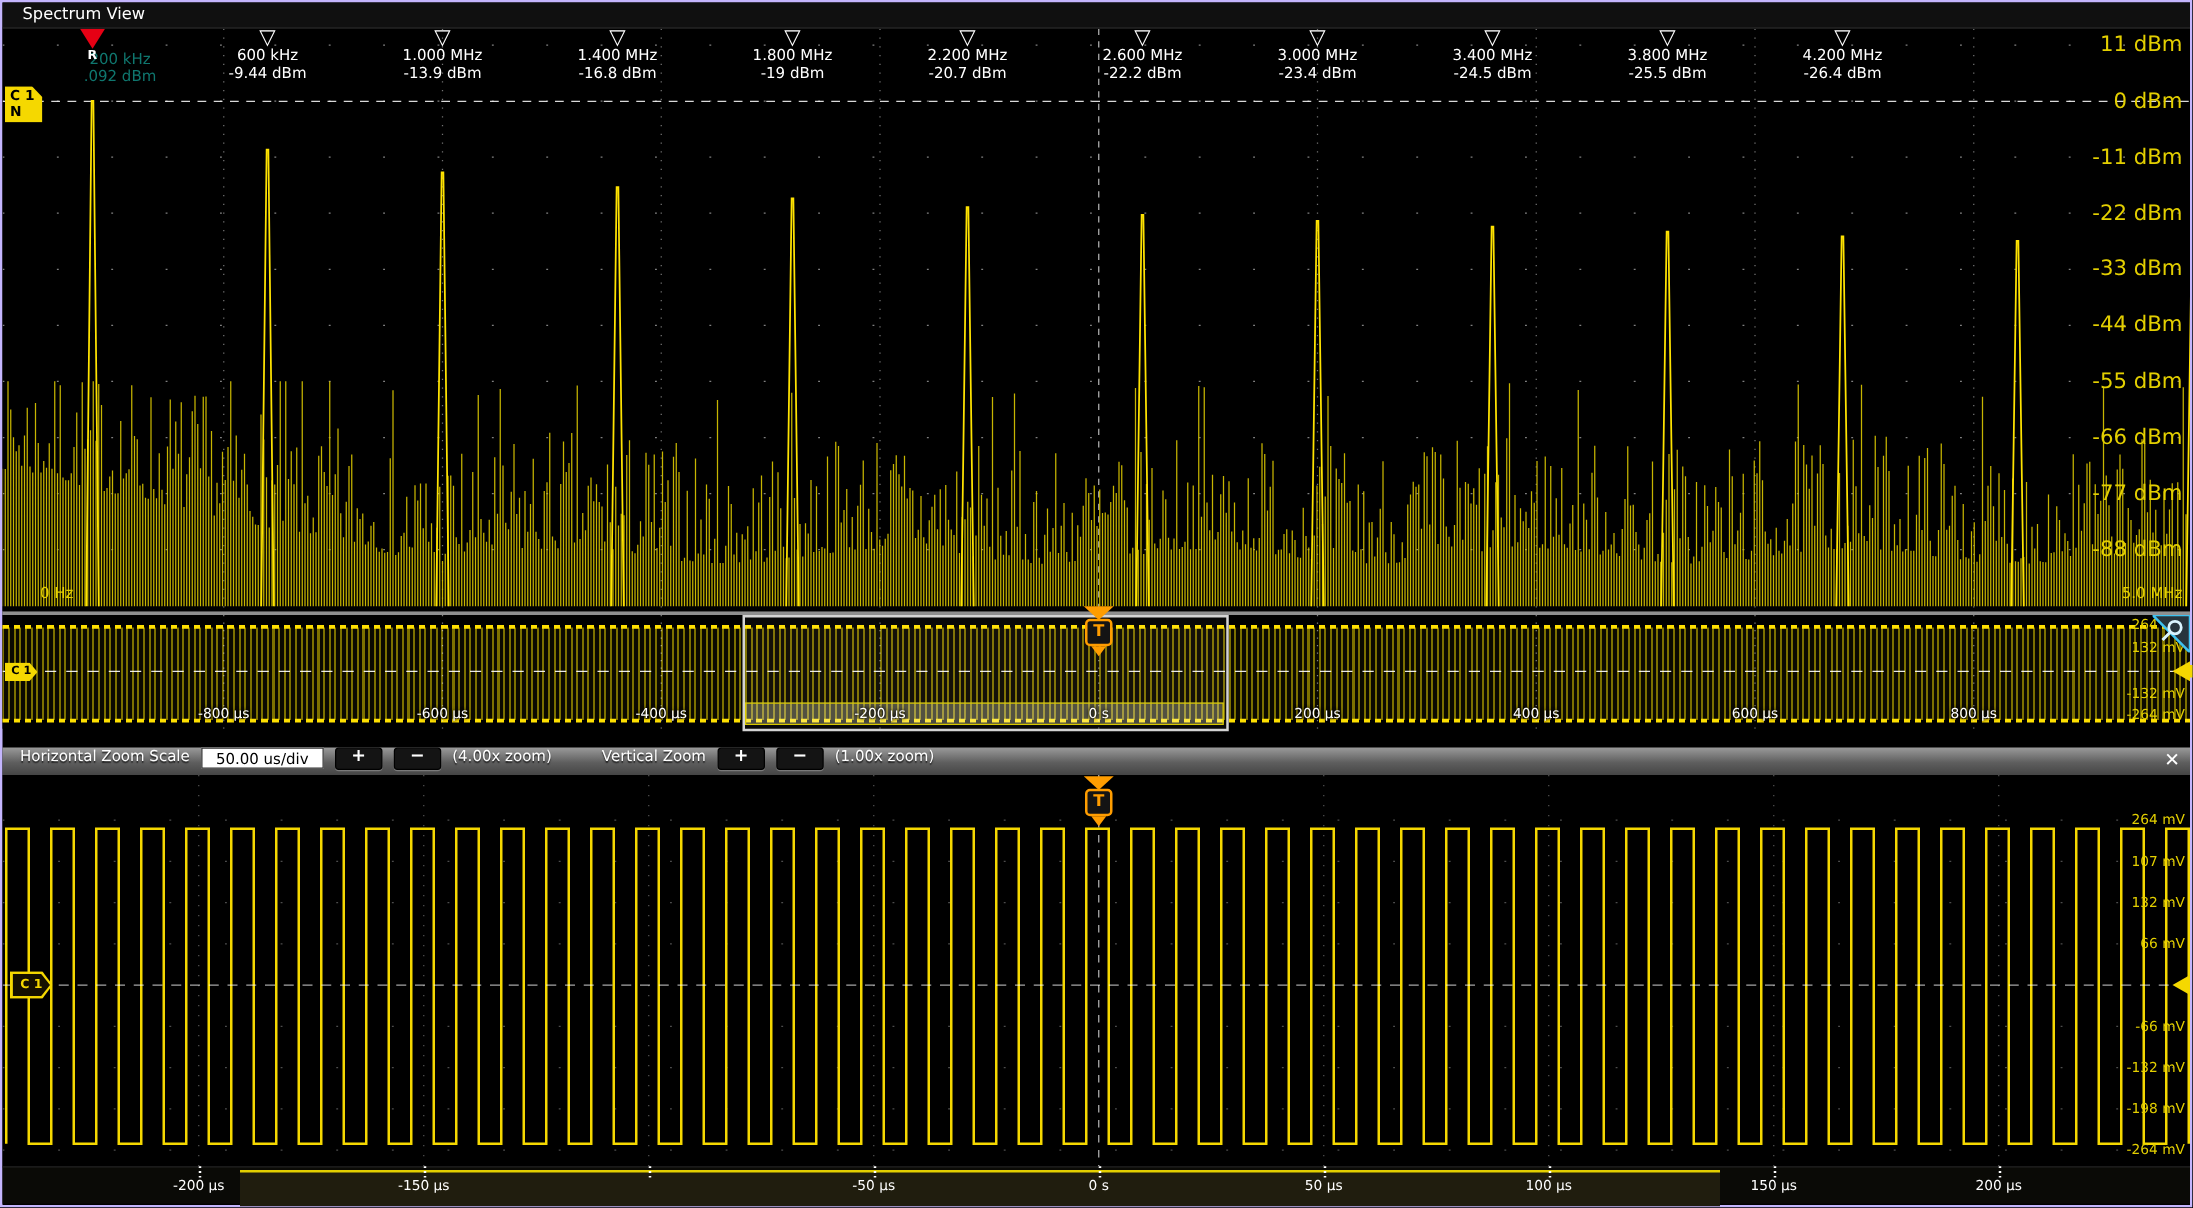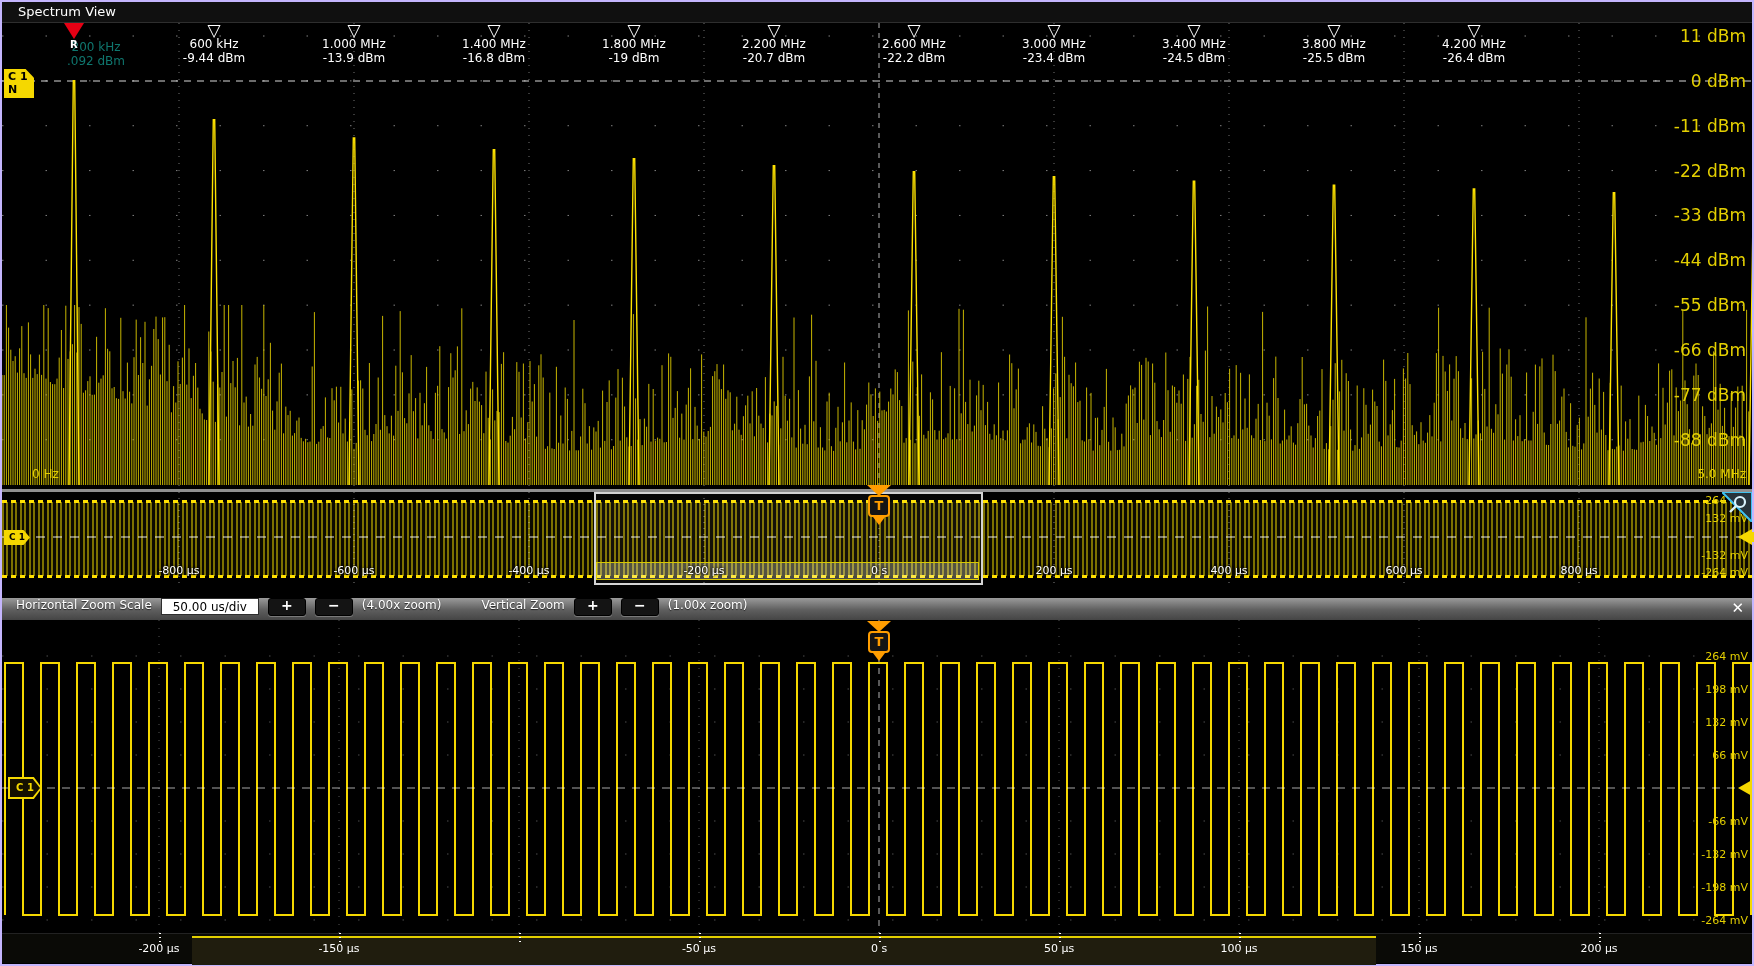--- a/index.html
+++ b/index.html
@@ -268,21 +268,21 @@
       <div class="ttail"></div>
     </div>
 
     <div class="chan-badge-zoom" style="top:157px;">
       <div class="inner">C 1</div>
     </div>
     <div class="ref-arrow" style="top:160px;"></div>
 
     <div id="zoom-vlabels">
         <div class="ylab" style="top: 36px; font-size: 11px; right: 4px;">264 mV</div>
-        <div class="ylab" style="top: 69px; font-size: 11px; right: 4px;">198 mV</div>
+        <div class="ylab" style="top: 69px; font-size: 11px; right: 4px;">107 mV</div>
         <div class="ylab" style="top: 102px; font-size: 11px; right: 4px;">132 mV</div>
         <div class="ylab" style="top: 135px; font-size: 11px; right: 4px;">66 mV</div>
         <div class="ylab" style="top: 201px; font-size: 11px; right: 4px;">-66 mV</div>
         <div class="ylab" style="top: 234px; font-size: 11px; right: 4px;">-132 mV</div>
         <div class="ylab" style="top: 267px; font-size: 11px; right: 4px;">-198 mV</div>
         <div class="ylab" style="top: 300px; font-size: 11px; right: 4px;">-264 mV</div>
       </div>
   </div>
 
   <div id="bottom-axis">

